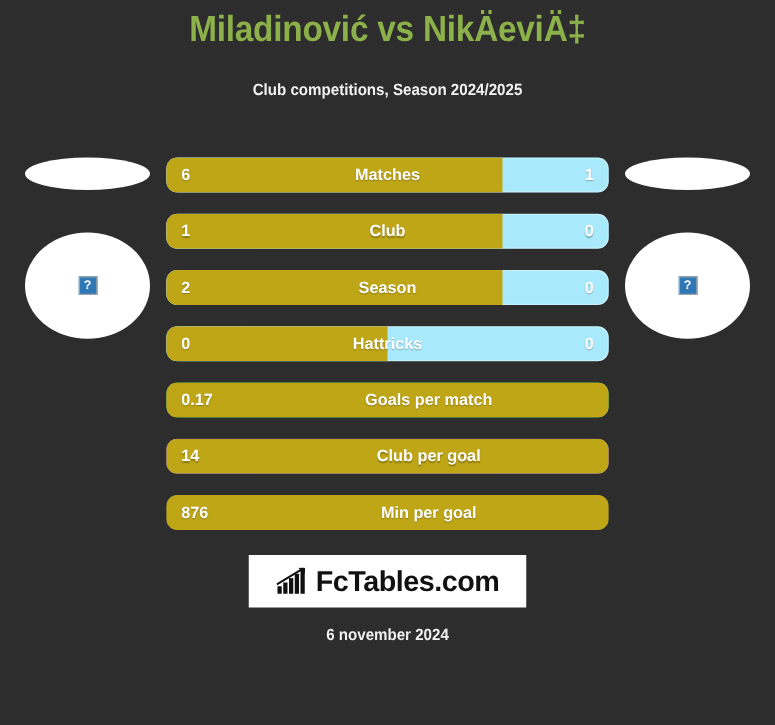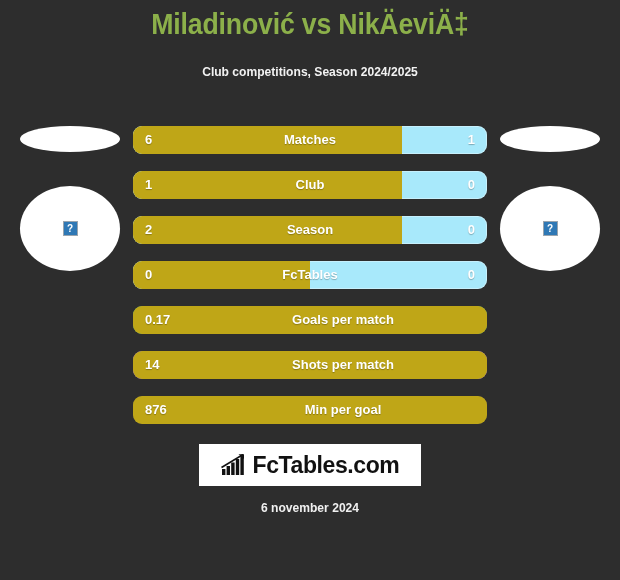--- a/index.html
+++ b/index.html
@@ -211,32 +211,32 @@
     </div>
     <div class="stat-row">
       <div class="stat-fill-left" style="width: 76%; background: rgb(191, 166, 23);"></div>
       <span class="stat-home">2</span>
       <span class="stat-label">Season</span>
       <span class="stat-away">0</span>
     </div>
     <div class="stat-row">
       <div class="stat-fill-left" style="width: 50%; background: rgb(191, 166, 23);"></div>
       <span class="stat-home">0</span>
-      <span class="stat-label">FcTables</span>
+      <span class="stat-label">Hattricks</span>
       <span class="stat-away">0</span>
     </div>
     <div class="stat-row single" style="background: #15803d;">
       <div class="stat-fill-left" style="width: 100%; background: rgb(191, 166, 23);"></div>
       <span class="stat-home">0.17</span>
       <span class="stat-label">Goals per match</span>
     </div>
     <div class="stat-row single" style="background: #6d28d9;">
       <div class="stat-fill-left" style="width: 100%; background: rgb(191, 166, 23);"></div>
       <span class="stat-home">14</span>
-      <span class="stat-label">Shots per match</span>
+      <span class="stat-label">Club per goal</span>
     </div>
     <div class="stat-row single" style="background: #000000;">
       <div class="stat-fill-left" style="width: 100%; background: rgb(191, 166, 23);"></div>
       <span class="stat-home">876</span>
       <span class="stat-label">Min per goal</span>
     </div>
   </div>
 
 <div id="logo-box">
   <svg id="logo-icon" width="26" height="22" viewBox="0 0 26 22">

